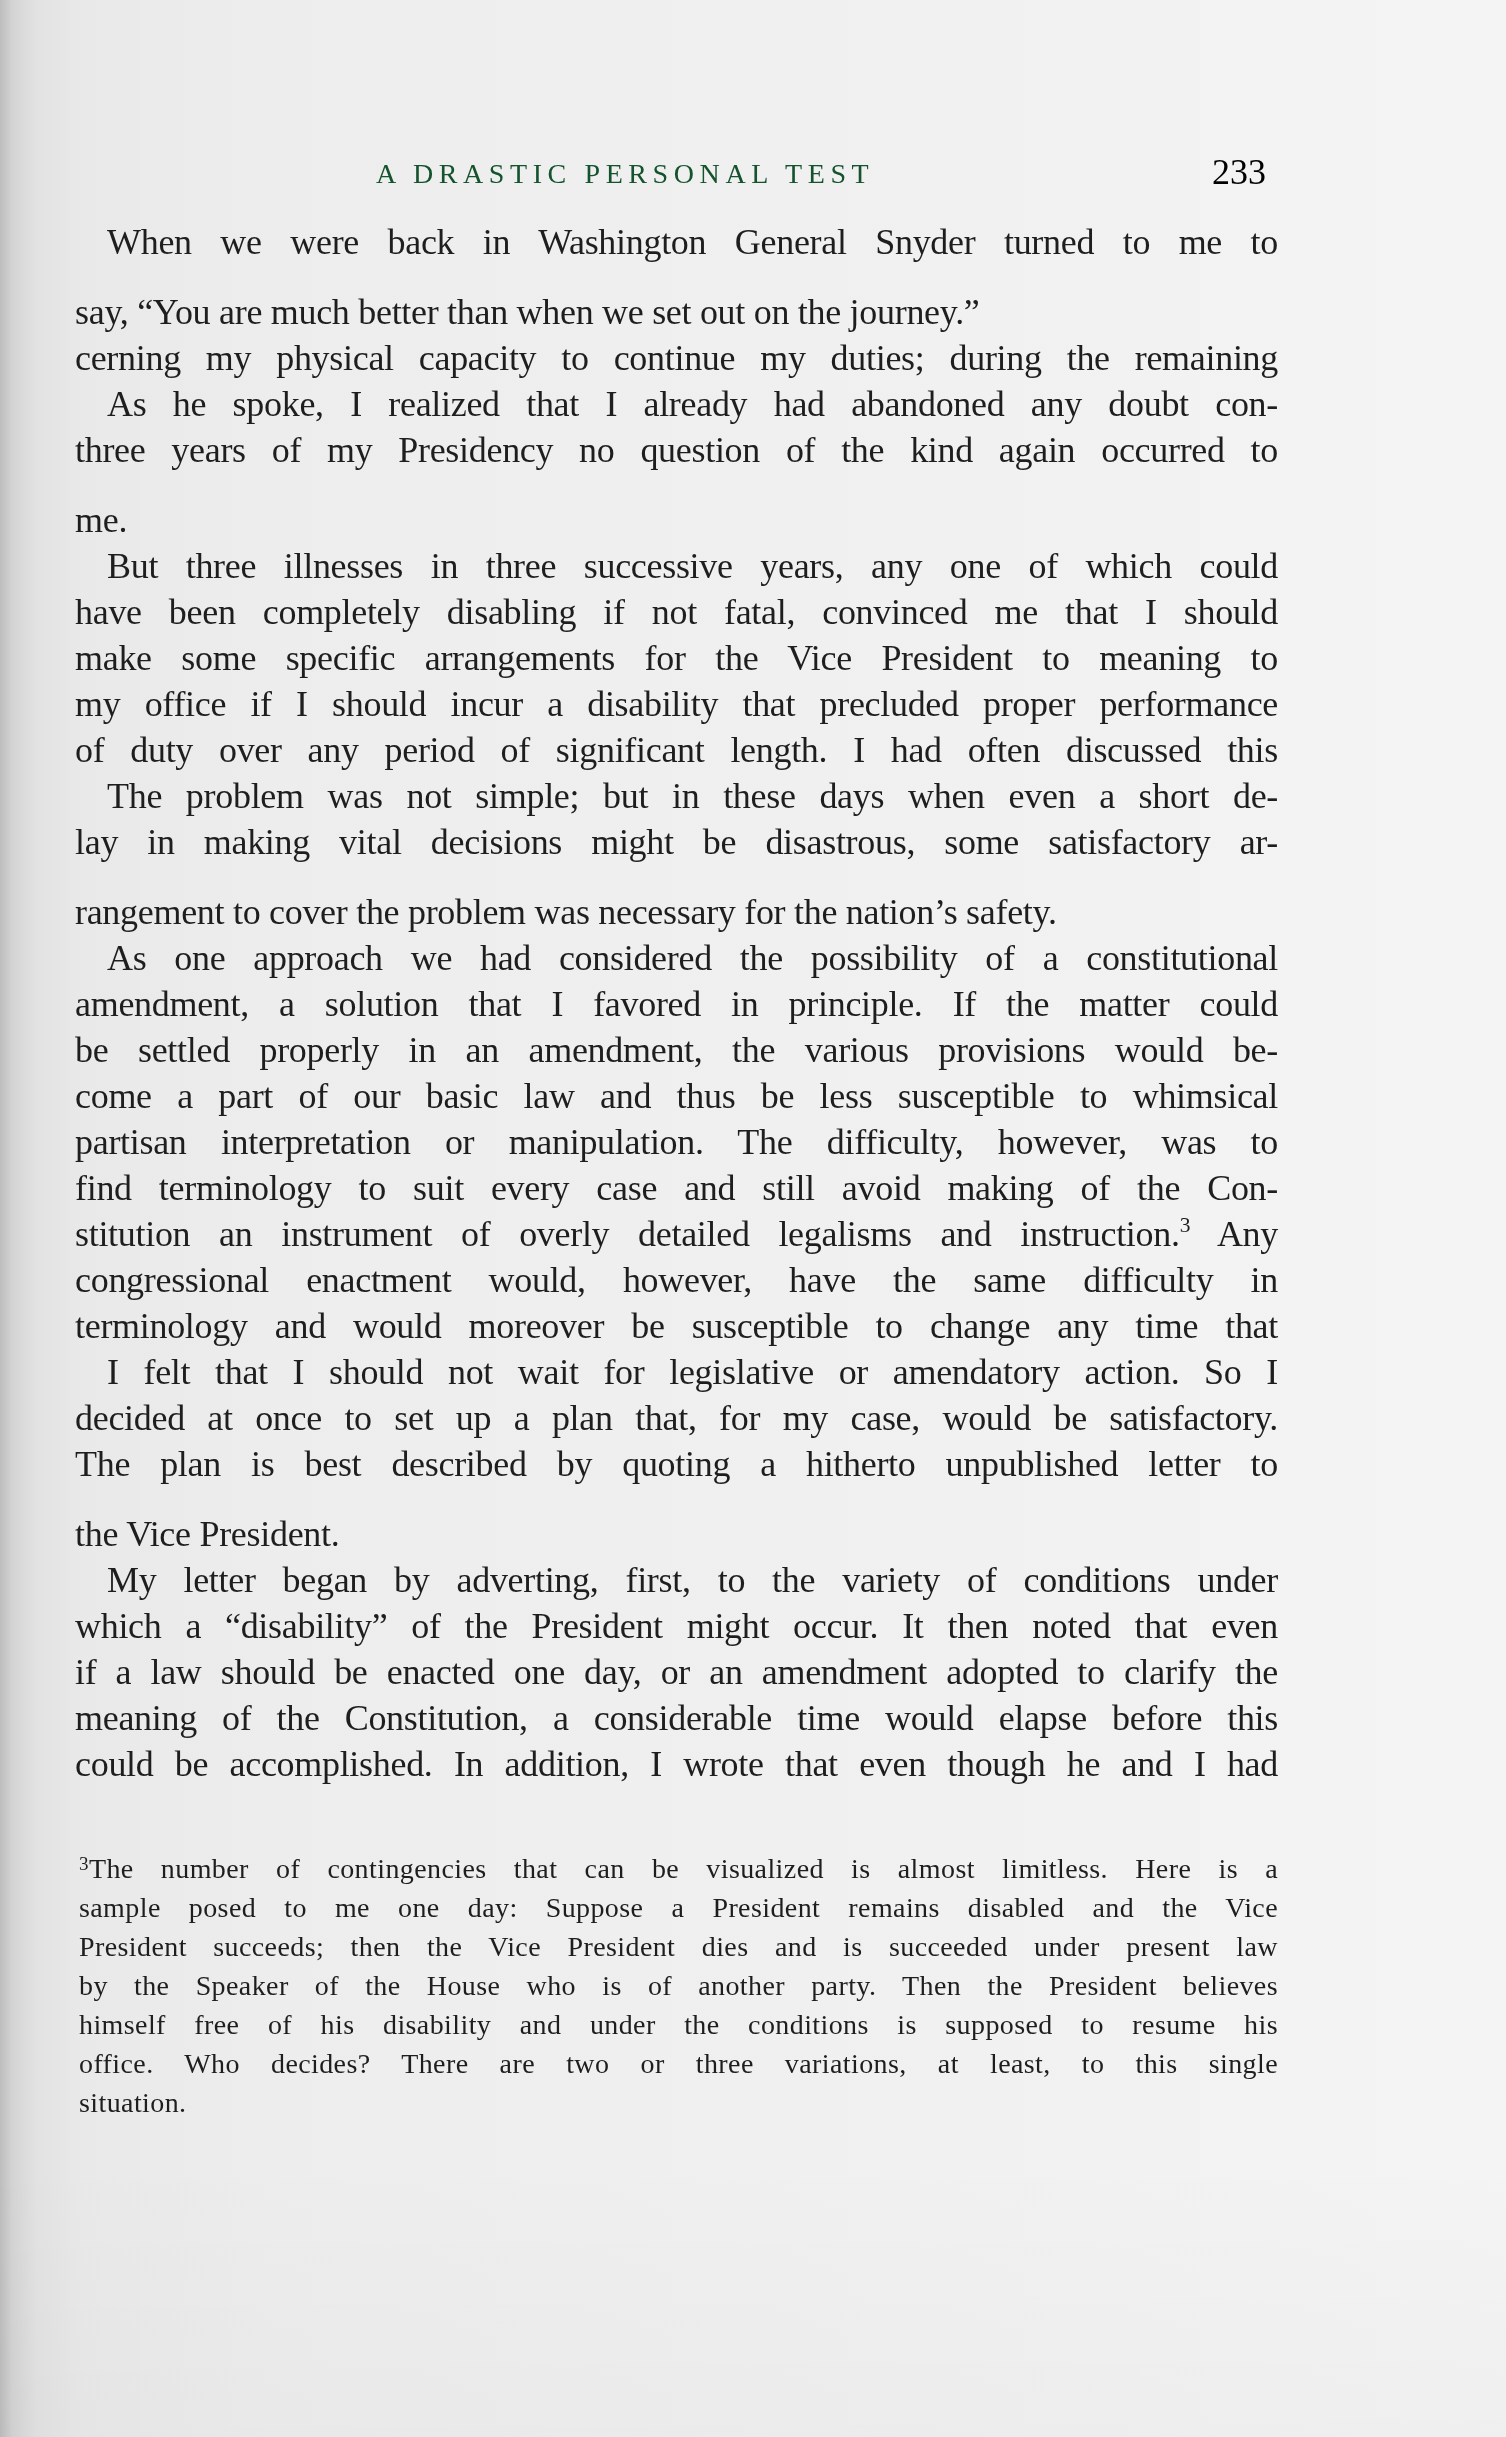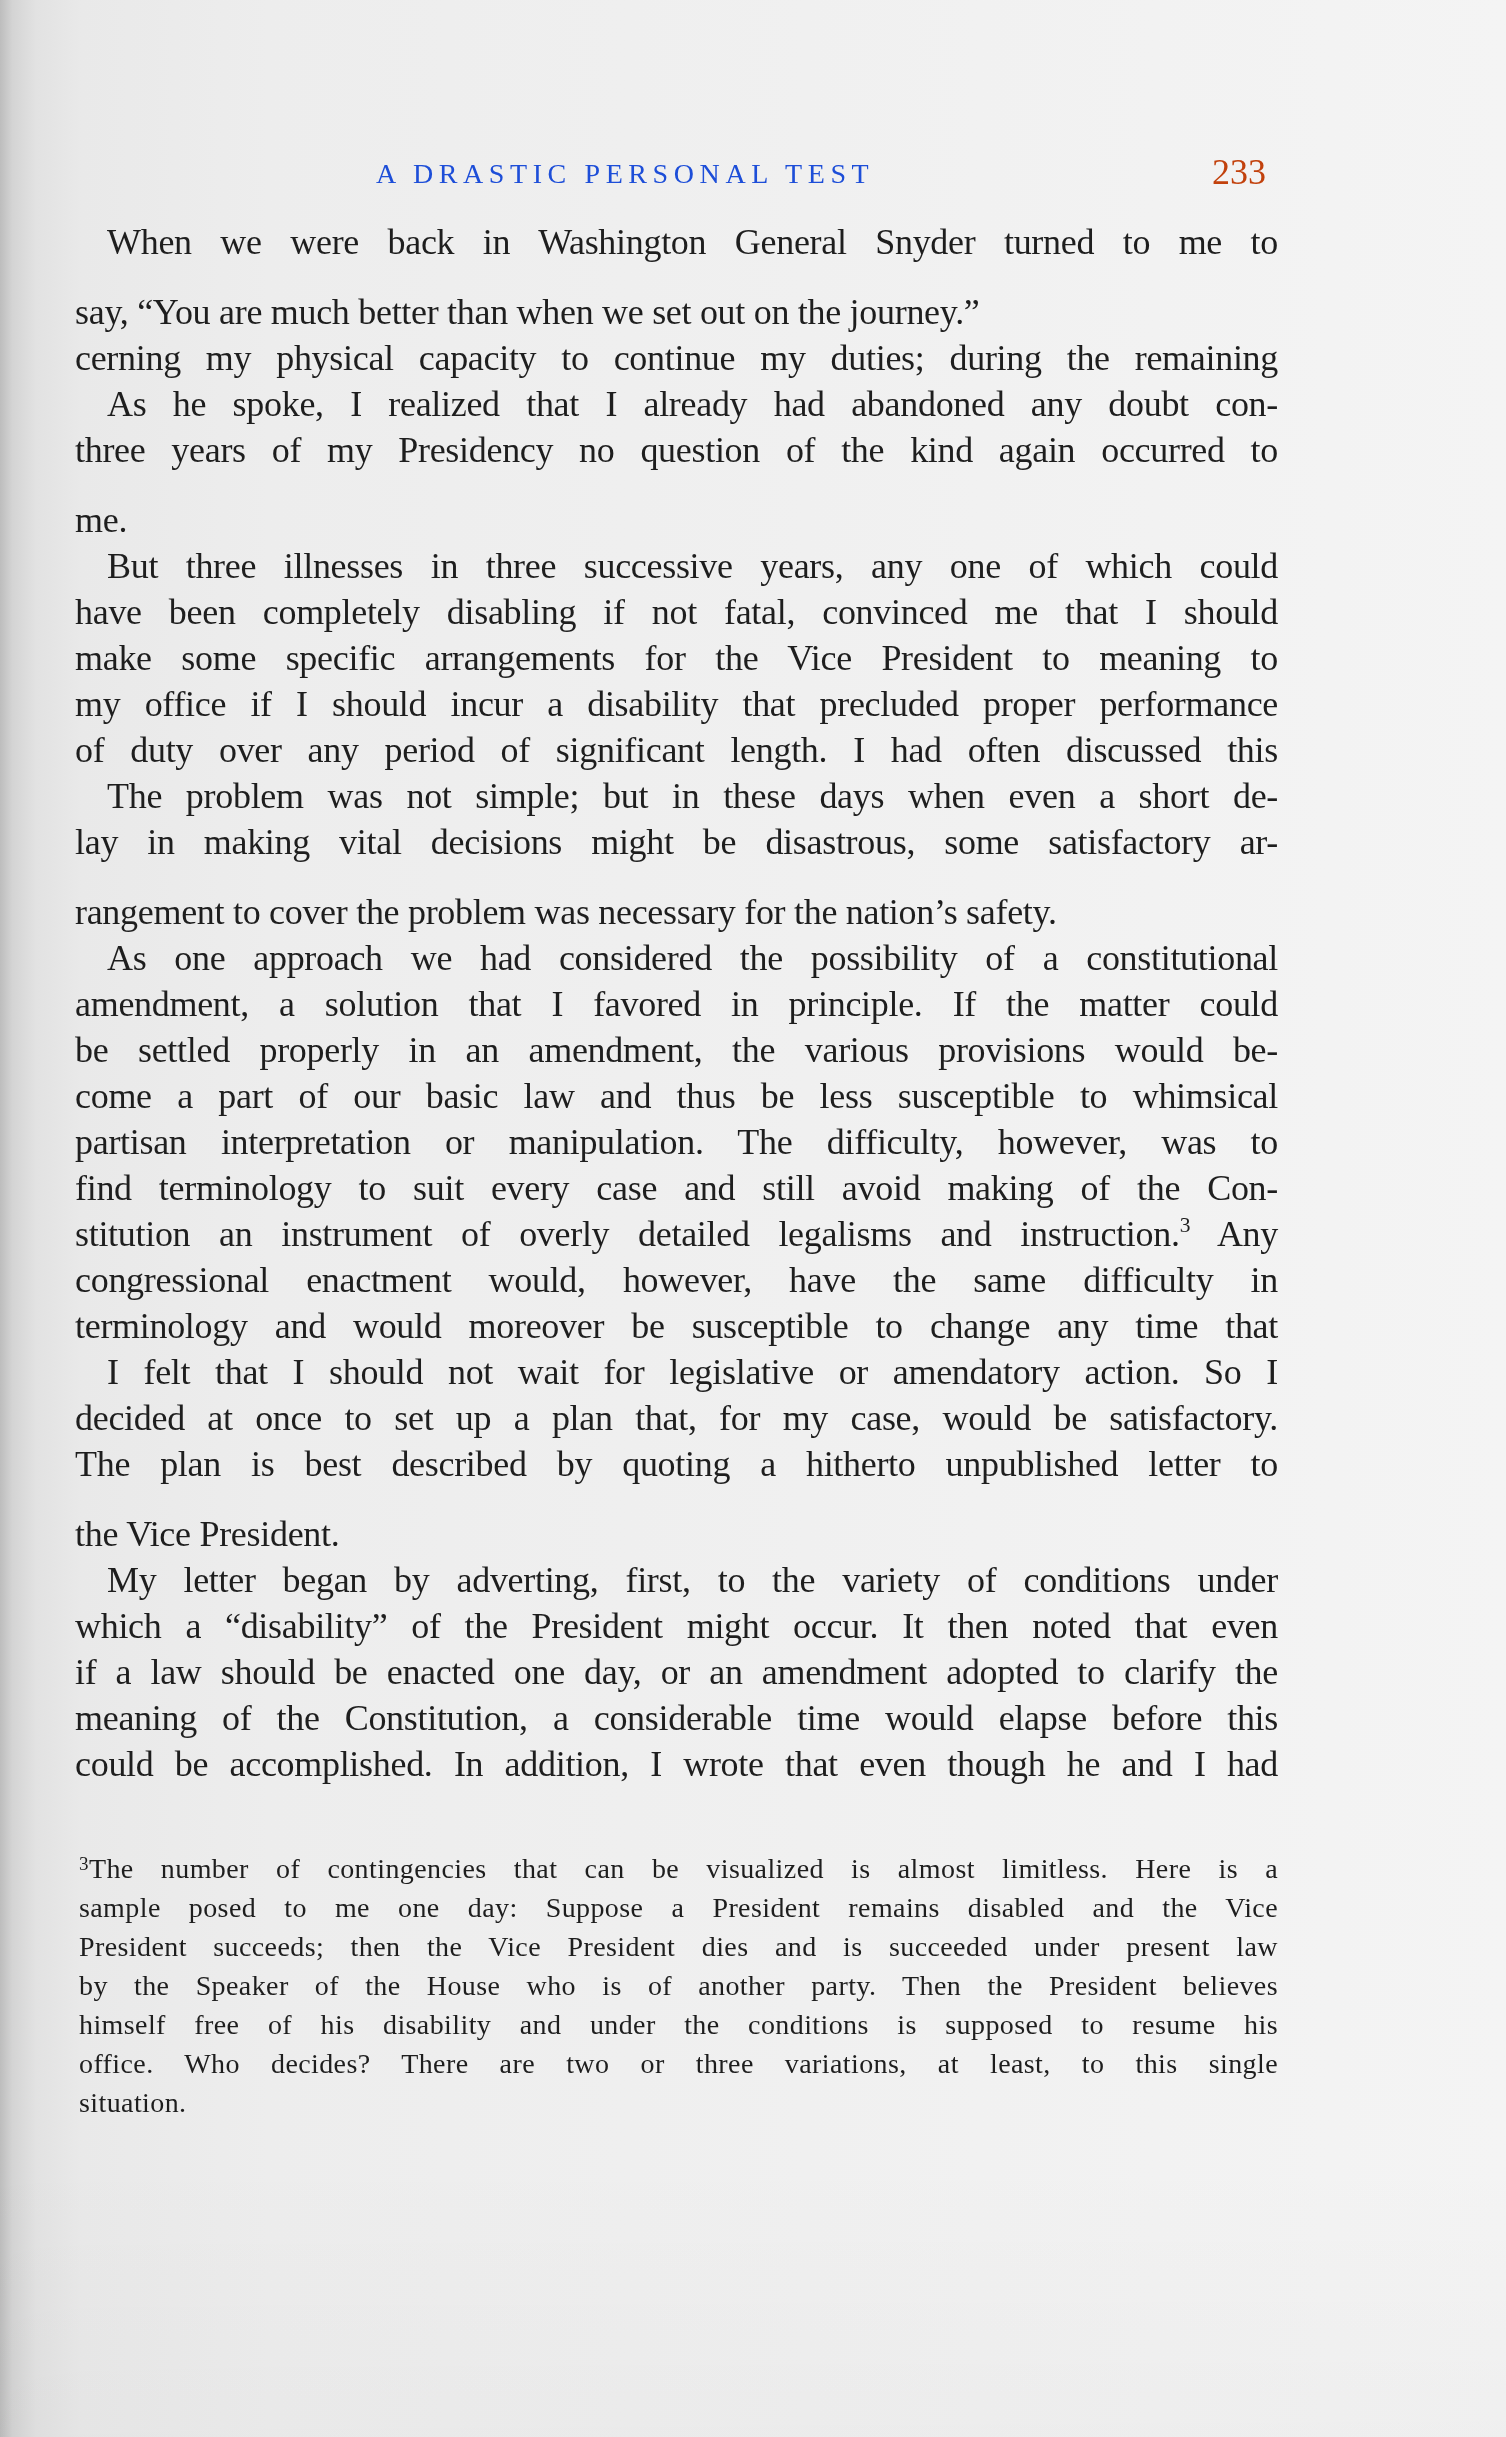--- a/index.html
+++ b/index.html
@@ -26,28 +26,28 @@
       left: 0;
       width: 1507px;
       height: 54px;
     }
     .running-title {
       position: absolute;
       left: 376px;
       top: 7.2px;
       font-size: 28px;
       letter-spacing: 5.6px;
-      color: #1d4ed8;
+      color: #14532d;
     }
     .page-number {
       position: absolute;
       left: 1212px;
       top: 0px;
       font-size: 36px;
-      color: #c2410c;
+      color: #000000;
     }
     .body-text {
       position: absolute;
       left: 75px;
       top: 219px;
       width: 1203px;
     }
     .line {
       height: 46px;
       font-size: 36px;

